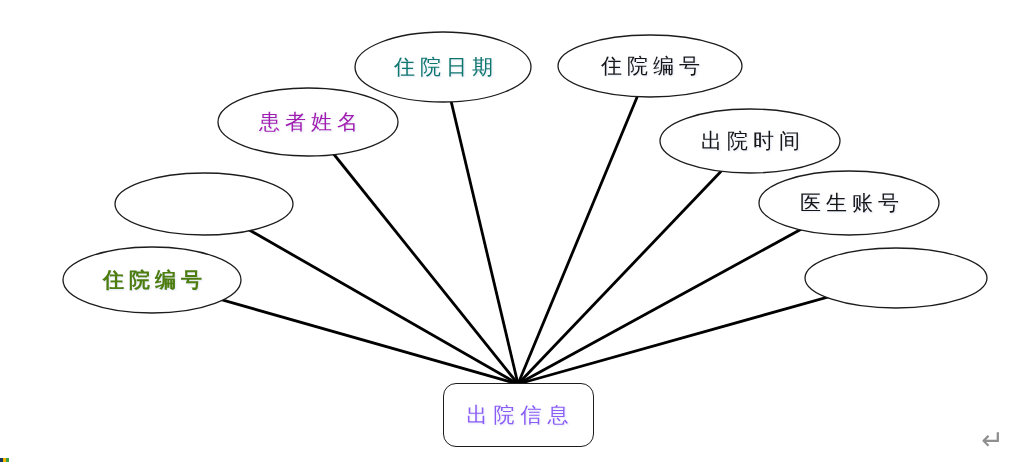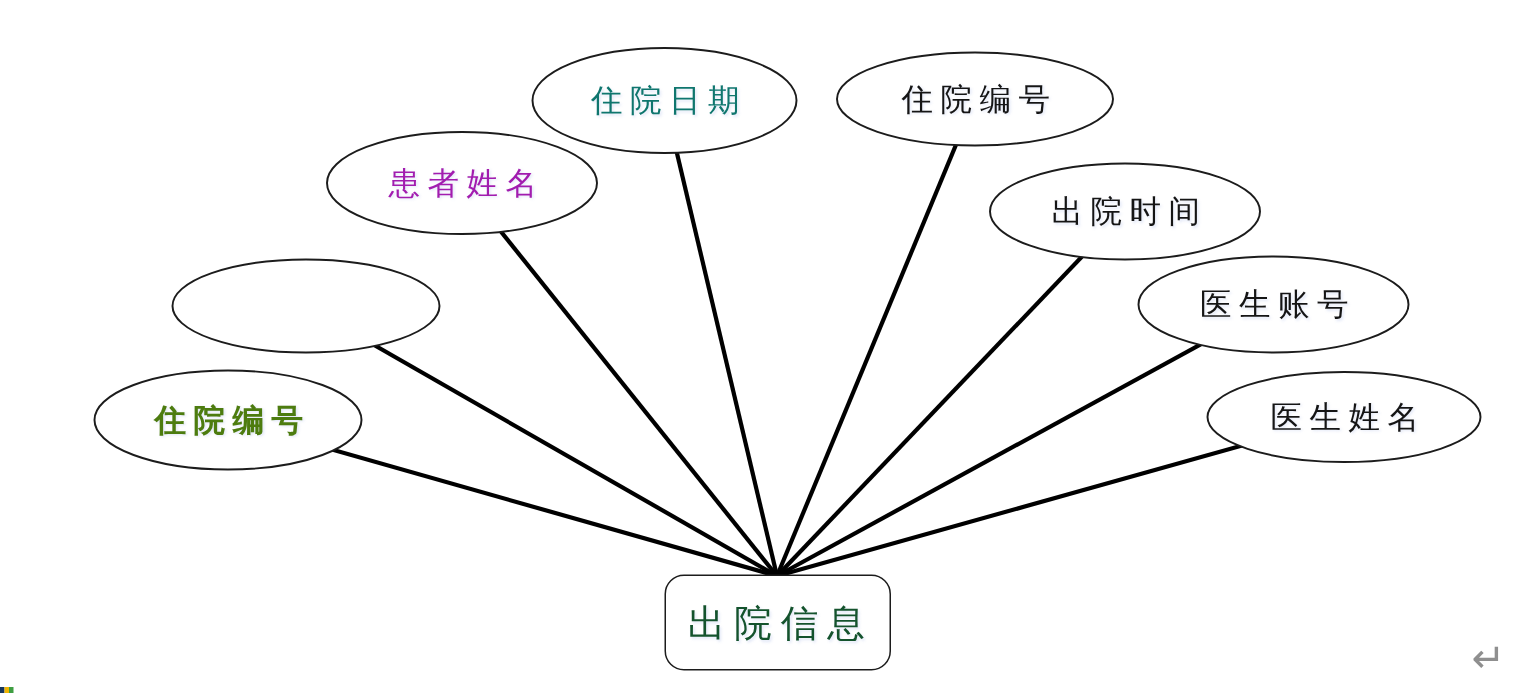--- a/index.html
+++ b/index.html
@@ -27,24 +27,24 @@
     position: absolute;
     box-sizing: border-box;
     background: #ffffff;
     border: 1.5px solid #1c1c1c;
     border-radius: 13px;
     display: flex;
     align-items: center;
     justify-content: center;
   }
   .entity-label {
-    font-size: 25px;
+    font-size: 21px;
     letter-spacing: 6px;
     margin-left: 4px;
-    color: #14532d;
+    color: #8b5cf6;
     white-space: nowrap;
     text-shadow: 1px 1px 2px rgba(150, 170, 225, 0.30);
   }
   .return-mark {
     position: absolute;
     left: 981px;
     top: 426px;
     font-size: 27px;
     line-height: 27px;
     font-family: "DejaVu Sans", sans-serif;
@@ -82,21 +82,20 @@
       <ellipse cx="896" cy="278" rx="91" ry="30" fill="#ffffff" stroke="#1c1c1c" stroke-width="1.3"></ellipse>
     </svg>
 
   <div class="labels-layer" id="labels-layer">
       <div class="node-label" style="left: 152px; top: 280px; color: #4d7c0f; font-weight: bold;">住院编号</div>
       <div class="node-label" style="left: 308px; top: 122px; color: #a21caf;">患者姓名</div>
       <div class="node-label" style="left: 443px; top: 67px; color: #0f766e;">住院日期</div>
       <div class="node-label" style="left: 650px; top: 66px; color: rgb(21, 21, 21);">住院编号</div>
       <div class="node-label" style="left: 750px; top: 141px; color: rgb(21, 21, 21);">出院时间</div>
       <div class="node-label" style="left: 849px; top: 203px; color: rgb(21, 21, 21);">医生账号</div>
-      <div class="node-label" style="left: 896px; top: 278px; color: rgb(21, 21, 21);">医生姓名</div>
     </div>
 
   <div class="entity-box" id="entity-box" style="left: 443px; top: 383px; width: 151px; height: 64px;">
     <span class="entity-label">出院信息</span>
   </div>
 
   <div class="return-mark" id="return-mark" style="color: rgb(143, 143, 143);">↵</div>
 
   <div class="corner-artifact" id="corner-artifact">
       <span style="background: rgb(22, 54, 92);"></span>

